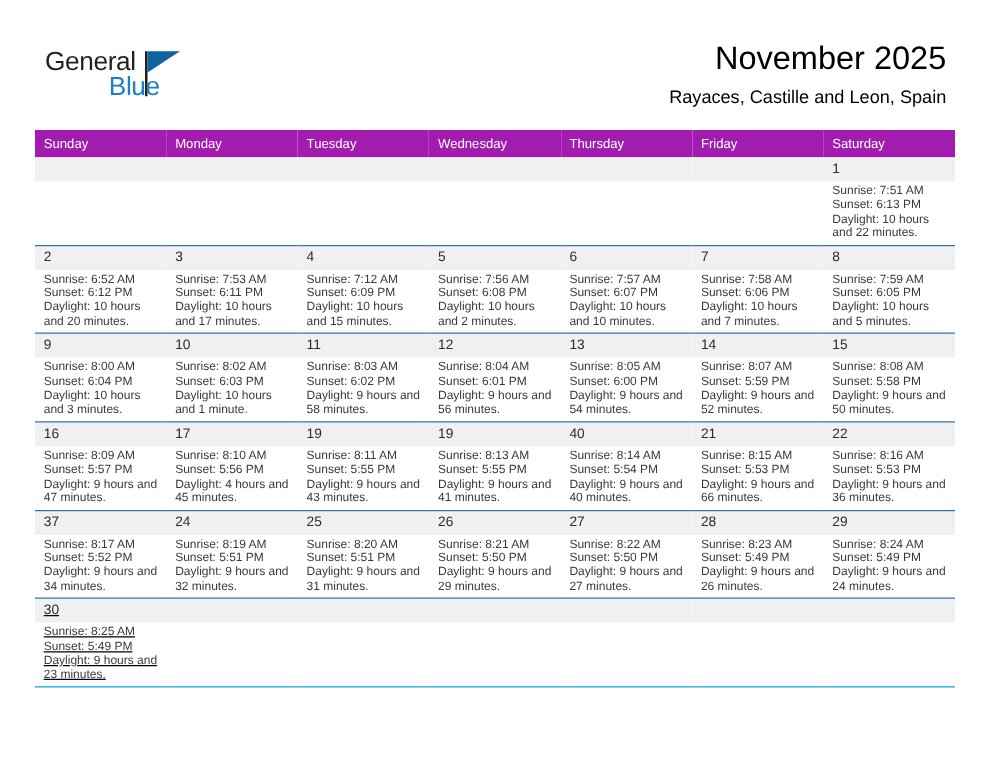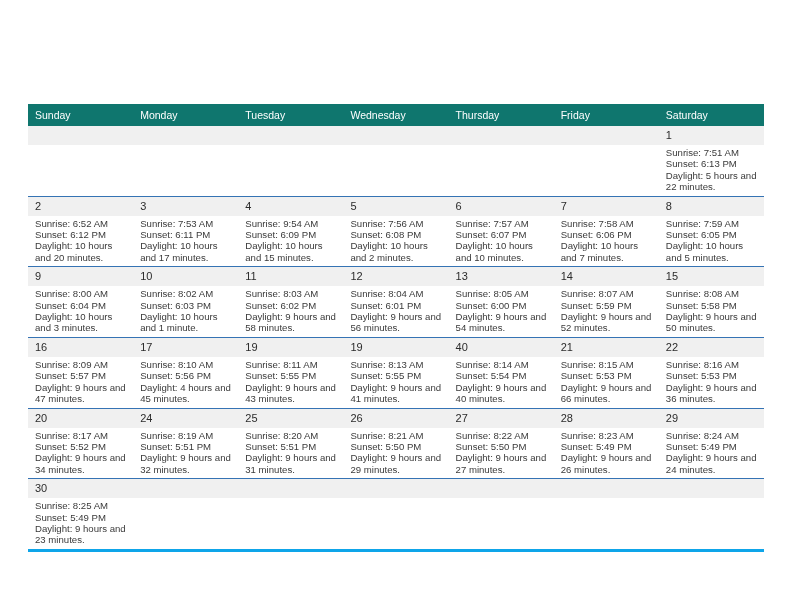--- a/index.html
+++ b/index.html
@@ -98,40 +98,41 @@
   .cal {
     position: absolute;
     left: 28px;
     top: 104px;
     width: 736px;
     border-collapse: collapse;
     table-layout: fixed;
   }
 
   .cal th {
-    background: #0f766e;
+    background: #a21caf;
     color: #ffffff;
     font-size: 10.5px;
     font-weight: normal;
     text-align: left;
     padding: 5px 0 5px 7px;
     border: none;
     height: 11px;
   }
 
   .cal td {
     vertical-align: top;
     padding: 0;
     border: none;
     border-bottom: 1px solid #3573b4;
     height: 62px;
     background: #ffffff;
   }
   .cal tr.last-row td {
-    border-bottom: 3px solid #0ea5e9;
+    border-bottom: 1px solid #0ea5e9;
+    text-decoration: underline;
   }
 
   .daynum {
     background: #f0f0f0;
     font-size: 11px;
     color: #2b2b2b;
     padding: 3px 0 3px 7px;
     line-height: 13px;
     min-height: 13px;
   }
@@ -146,20 +147,35 @@
     color: #3a3a3a;
   }
   .info div { white-space: nowrap; }
   .info .dl { white-space: normal; }
 </style>
 </head>
 <body>
 
 <div class="page">
 
+  <div class="top">
+
+    <div class="logo">
+      <span class="logo-general">General</span>
+      <span class="logo-pole"></span>
+      <span class="logo-flag"></span>
+      <span class="logo-blue">Blue</span>
+    </div>
+
+    <div class="title-block">
+      <div class="cal-title">November 2025</div>
+      <div class="cal-subtitle">Rayaces, Castille and Leon, Spain</div>
+    </div>
+
+  </div>
 
   <table class="cal">
     <thead>
       <tr>
         <th>Sunday</th>
         <th>Monday</th>
         <th>Tuesday</th>
         <th>Wednesday</th>
         <th>Thursday</th>
         <th>Friday</th>
@@ -215,21 +231,21 @@
               <div></div>
               <div></div>
               <div class="dl"></div>
             </div>
           </td>
         <td>
             <div class="daynum">1</div>
             <div class="info">
               <div>Sunrise: 7:51 AM</div>
               <div>Sunset: 6:13 PM</div>
-              <div class="dl">Daylight: 5 hours and 22 minutes.</div>
+              <div class="dl">Daylight: 10 hours and 22 minutes.</div>
             </div>
           </td>
       </tr>
 
       <tr>
         <td>
             <div class="daynum">2</div>
             <div class="info">
               <div>Sunrise: 6:52 AM</div>
               <div>Sunset: 6:12 PM</div>
@@ -240,21 +256,21 @@
             <div class="daynum">3</div>
             <div class="info">
               <div>Sunrise: 7:53 AM</div>
               <div>Sunset: 6:11 PM</div>
               <div class="dl">Daylight: 10 hours and 17 minutes.</div>
             </div>
           </td>
         <td>
             <div class="daynum">4</div>
             <div class="info">
-              <div>Sunrise: 9:54 AM</div>
+              <div>Sunrise: 7:12 AM</div>
               <div>Sunset: 6:09 PM</div>
               <div class="dl">Daylight: 10 hours and 15 minutes.</div>
             </div>
           </td>
         <td>
             <div class="daynum">5</div>
             <div class="info">
               <div>Sunrise: 7:56 AM</div>
               <div>Sunset: 6:08 PM</div>
               <div class="dl">Daylight: 10 hours and 2 minutes.</div>
@@ -399,21 +415,21 @@
             <div class="info">
               <div>Sunrise: 8:16 AM</div>
               <div>Sunset: 5:53 PM</div>
               <div class="dl">Daylight: 9 hours and 36 minutes.</div>
             </div>
           </td>
       </tr>
 
       <tr>
         <td>
-            <div class="daynum">20</div>
+            <div class="daynum">37</div>
             <div class="info">
               <div>Sunrise: 8:17 AM</div>
               <div>Sunset: 5:52 PM</div>
               <div class="dl">Daylight: 9 hours and 34 minutes.</div>
             </div>
           </td>
         <td>
             <div class="daynum">24</div>
             <div class="info">
               <div>Sunrise: 8:19 AM</div>

